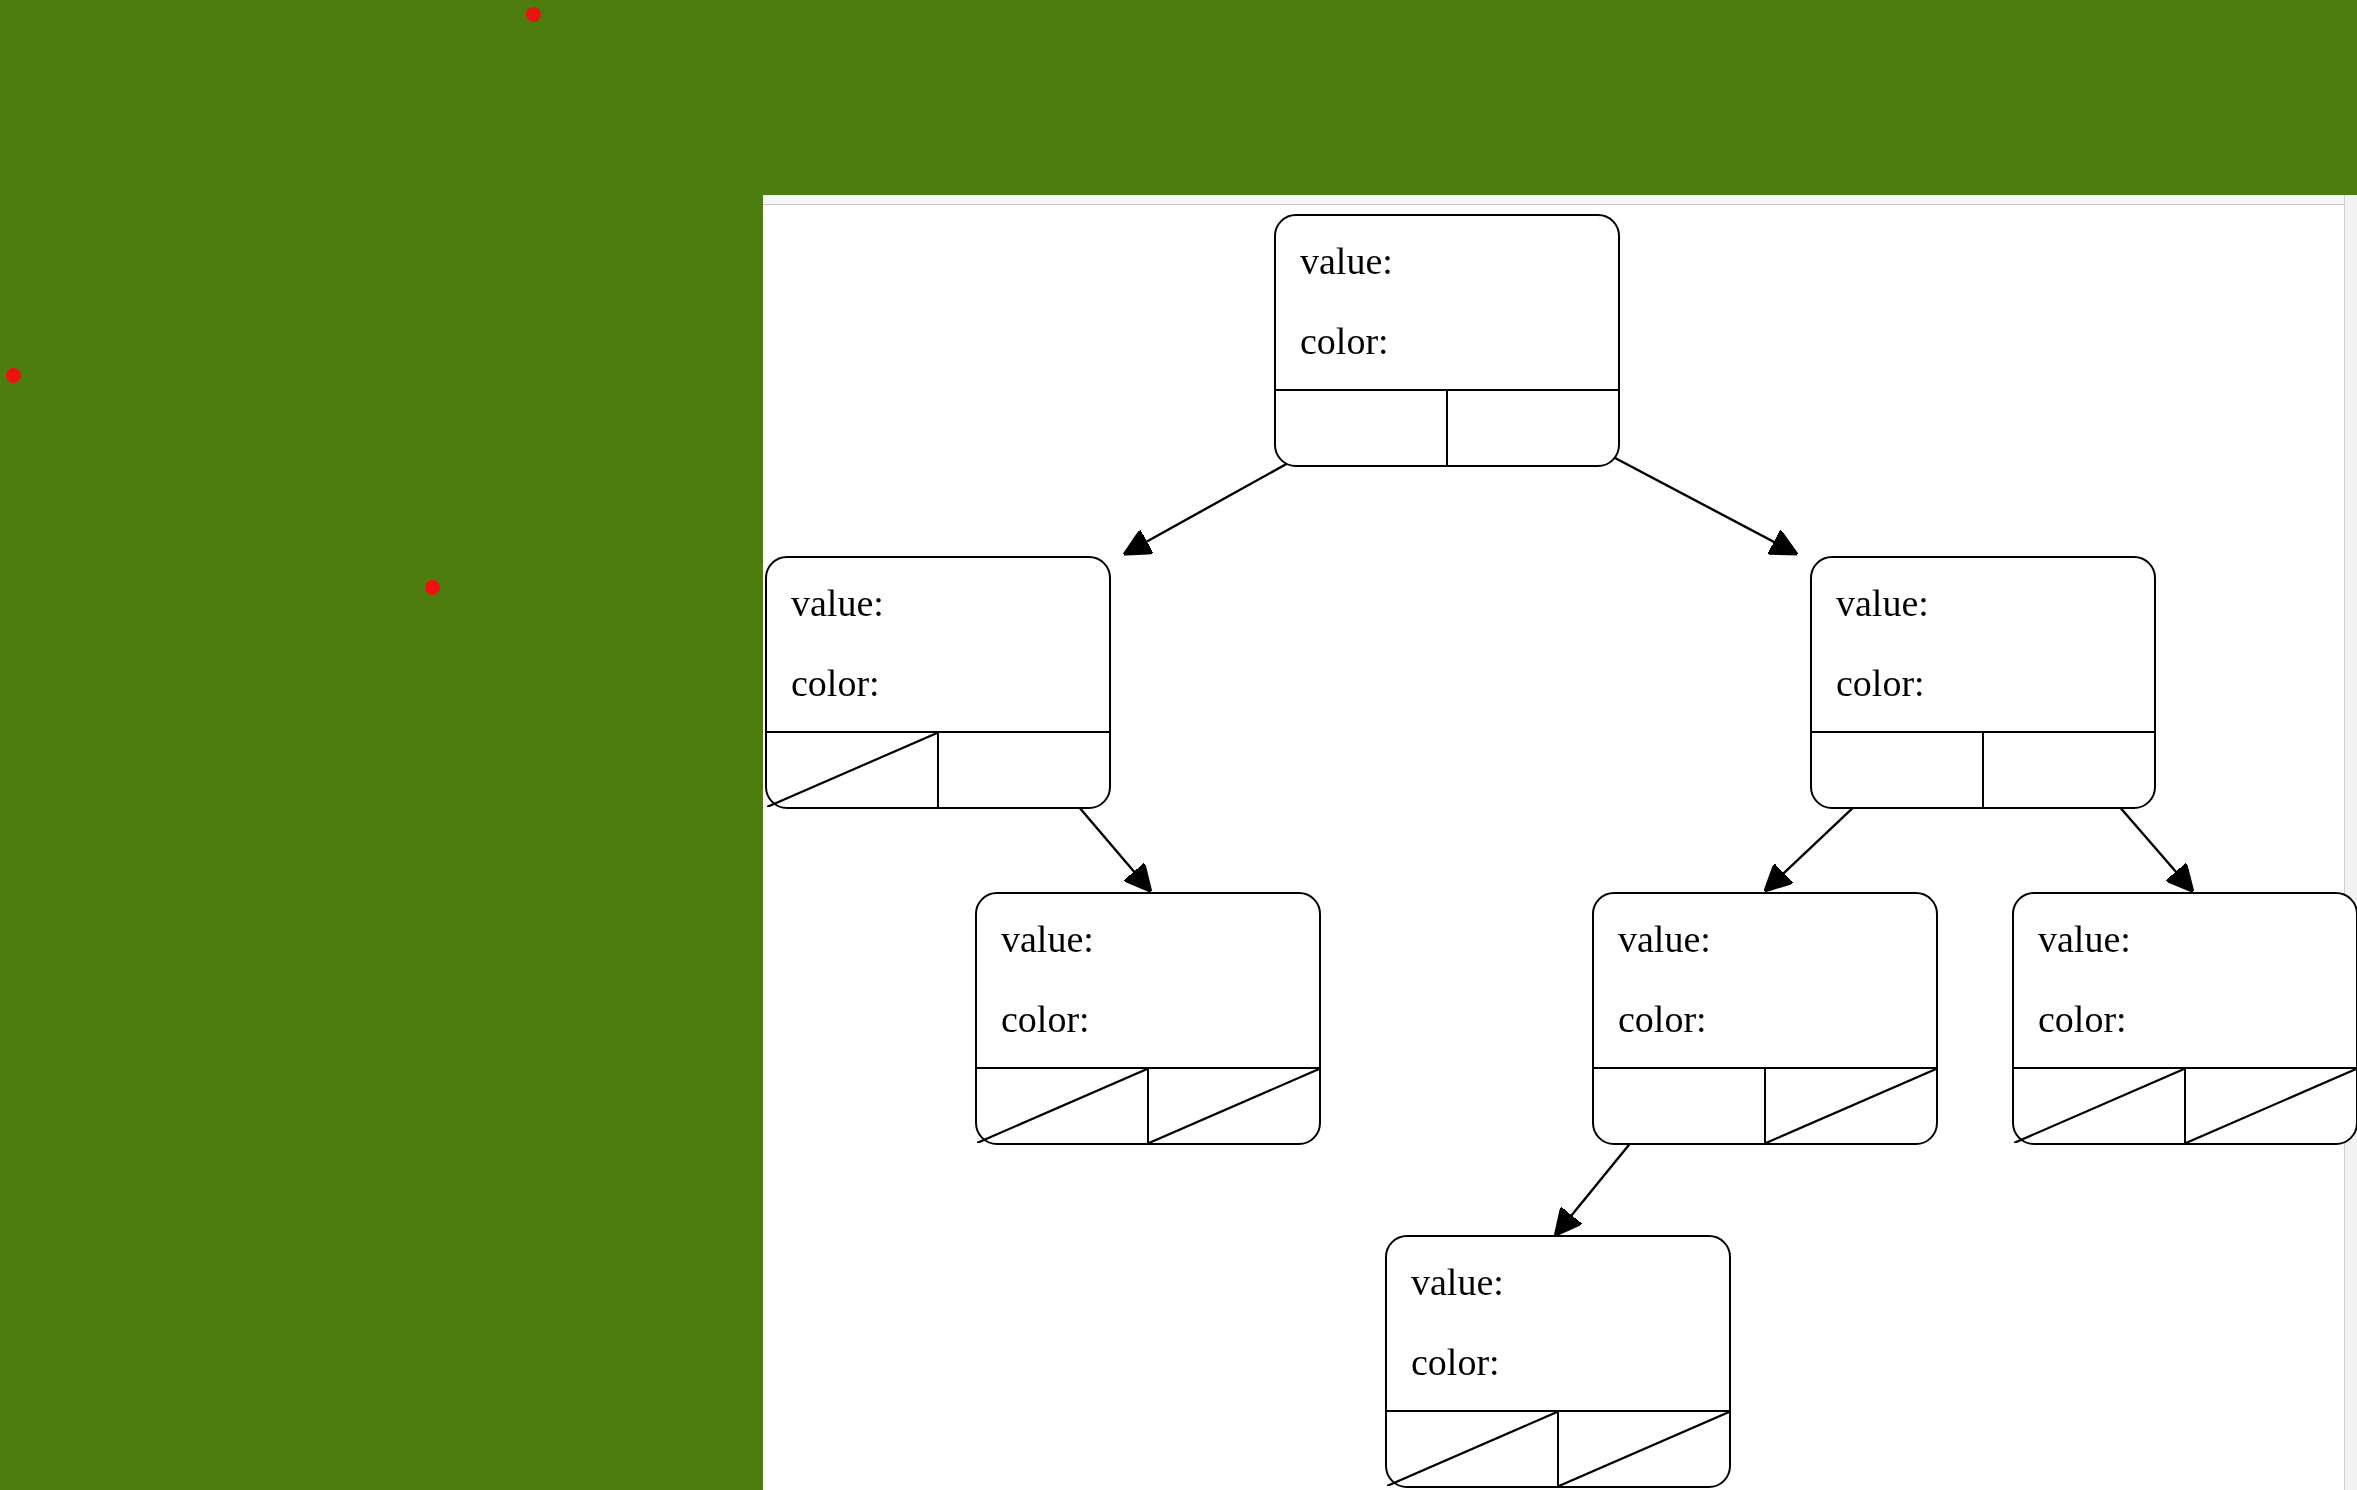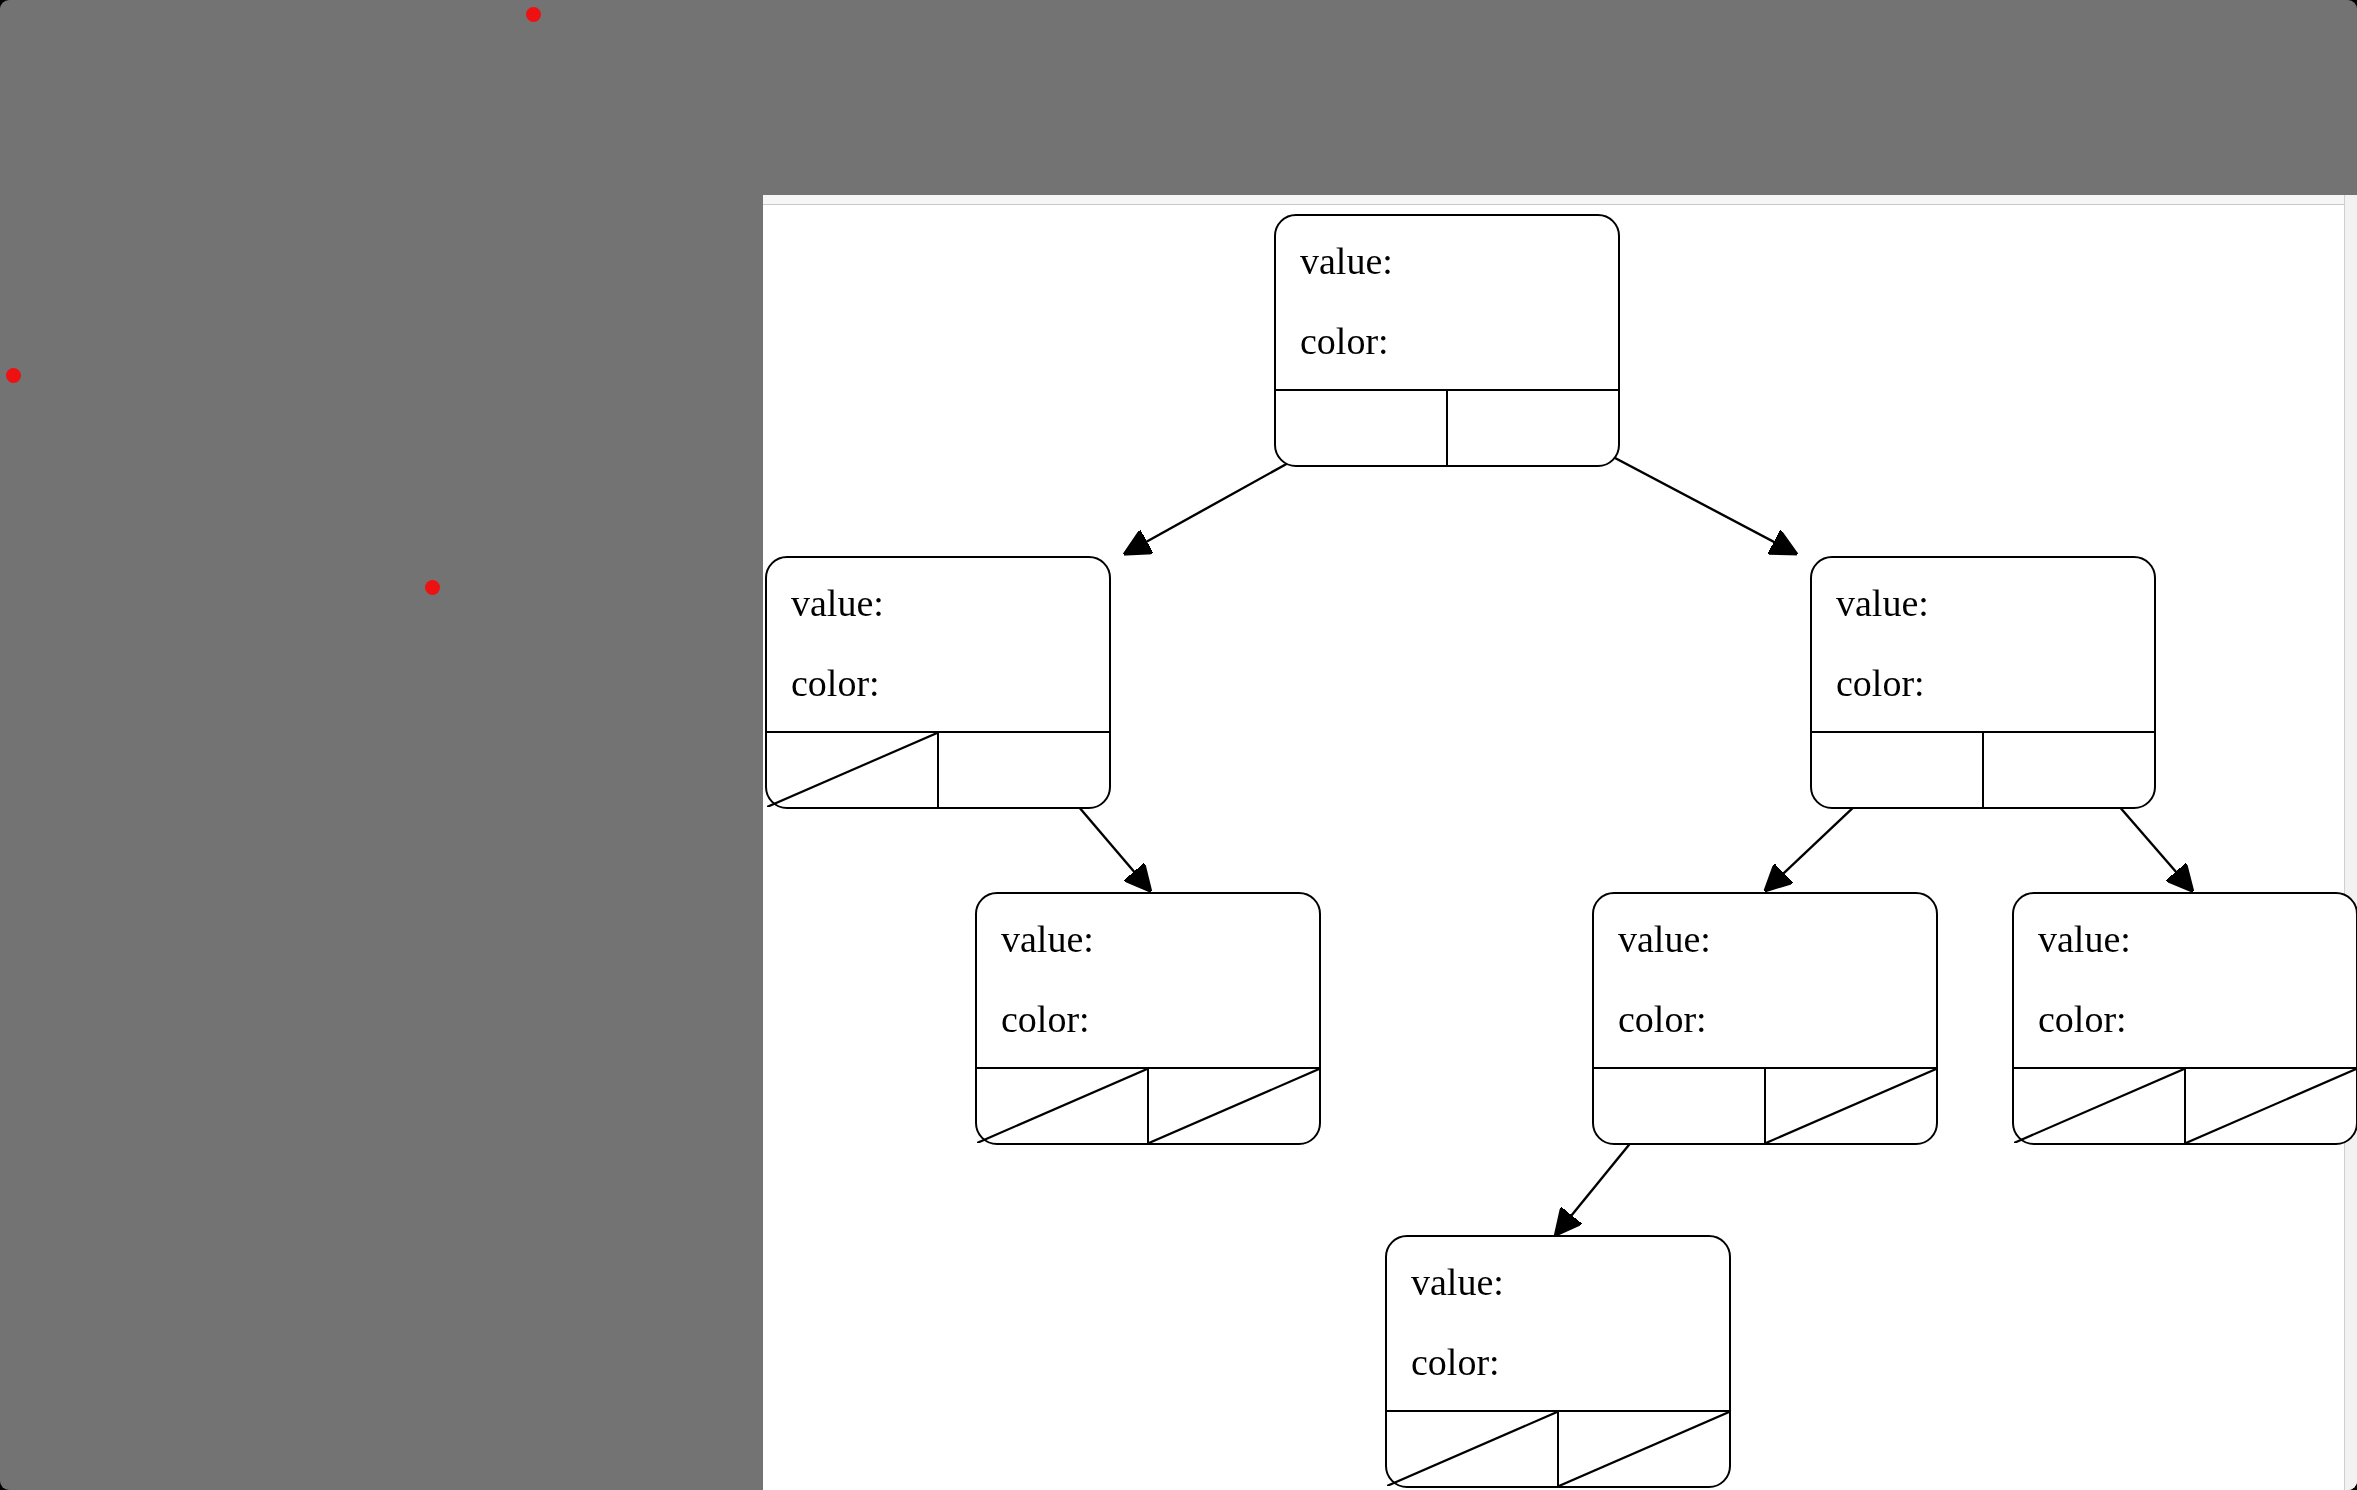--- a/index.html
+++ b/index.html
@@ -104,21 +104,21 @@
     left: 0; top: 0;
     width: 100%; height: 100%;
     pointer-events: none;
     overflow: visible;
   }
   #edge-layer line, #edge-layer path { stroke: #000000; }
 </style>
 </head>
 <body>
 
-<div id="app-root" style="background: #737373; border-radius: 9px;">
+<div id="app-root" style="background: #4d7c0f;">
 
   <div id="marker-layer">
       <div class="marker-dot" style="left: 526px; top: 7px; background: rgb(238, 17, 17);"></div>
       <div class="marker-dot" style="left: 6px; top: 368px; background: rgb(238, 17, 17);"></div>
       <div class="marker-dot" style="left: 425px; top: 580px; background: rgb(238, 17, 17);"></div>
     </div>
 
   <div id="doc-viewport" style="left: 763px; top: 195px; width: 1594px; height: 1295px; background: rgb(255, 255, 255);">
     <div id="doc-topbar"></div>
     <div id="doc-scrollbar-v" style="right: 0px;"></div>

